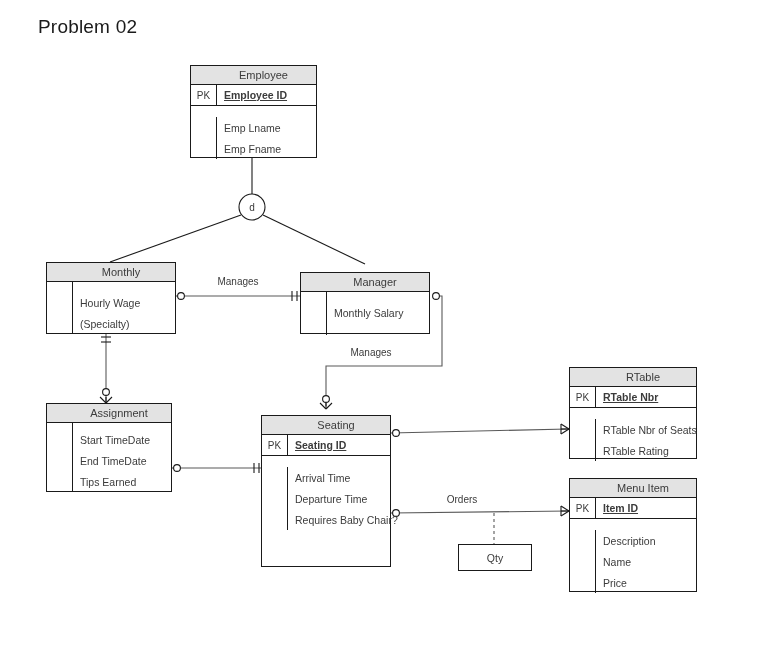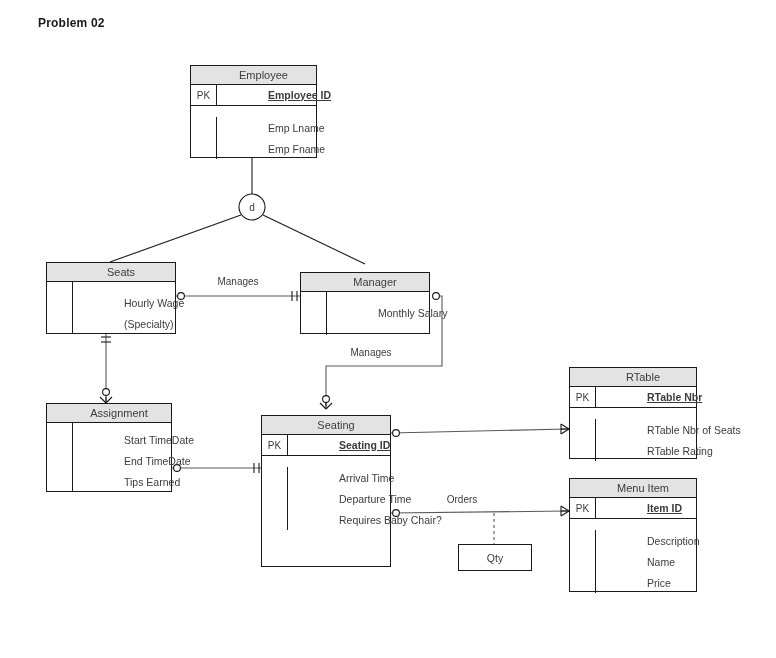--- a/index.html
+++ b/index.html
@@ -11,22 +11,22 @@
     width: 776px;
     height: 658px;
     position: relative;
     font-family: "Liberation Sans", sans-serif;
     overflow: hidden;
   }
   #page-title {
     position: absolute;
     left: 38px;
     top: 16px;
-    font-size: 12px;
-    font-weight: bold;
+    font-size: 19px;
+    font-weight: normal;
     color: #1a1a1a;
     letter-spacing: 0.2px;
   }
   #canvas {
     position: absolute;
     left: 0;
     top: 0;
     width: 776px;
     height: 658px;
   }
@@ -46,21 +46,20 @@
     line-height: 19px;
     height: 19px;
     box-sizing: border-box;
     padding-left: 20px;
   }
   .attr-row {
     display: flex;
     height: 21px;
     box-sizing: border-box;
     align-items: center;
-    gap: 44px;
   }
   .attr-row.pk-row {
     border-bottom: 1px solid #1a1a1a;
   }
   .key-cell {
     width: 26px;
     min-width: 26px;
     border-right: 1px solid #1a1a1a;
     font-size: 10px;
     color: #3b3b3b;
@@ -240,21 +239,21 @@
       <div class="name-cell">Emp Lname</div>
     </div>
     <div class="attr-row">
       <div class="key-cell"></div>
       <div class="name-cell">Emp Fname</div>
     </div>
   </div>
 </div>
 
 <div class="entity" style="left:46px; top:262px; width:130px; height:72px;">
-  <div class="entity-title">Seats</div>
+  <div class="entity-title">Monthly</div>
   <div class="attr-body">
     <div class="attr-row" style="height:10px;">
       <div class="key-cell"></div>
       <div class="name-cell"></div>
     </div>
     <div class="attr-row">
       <div class="key-cell"></div>
       <div class="name-cell">Hourly Wage</div>
     </div>
     <div class="attr-row">

